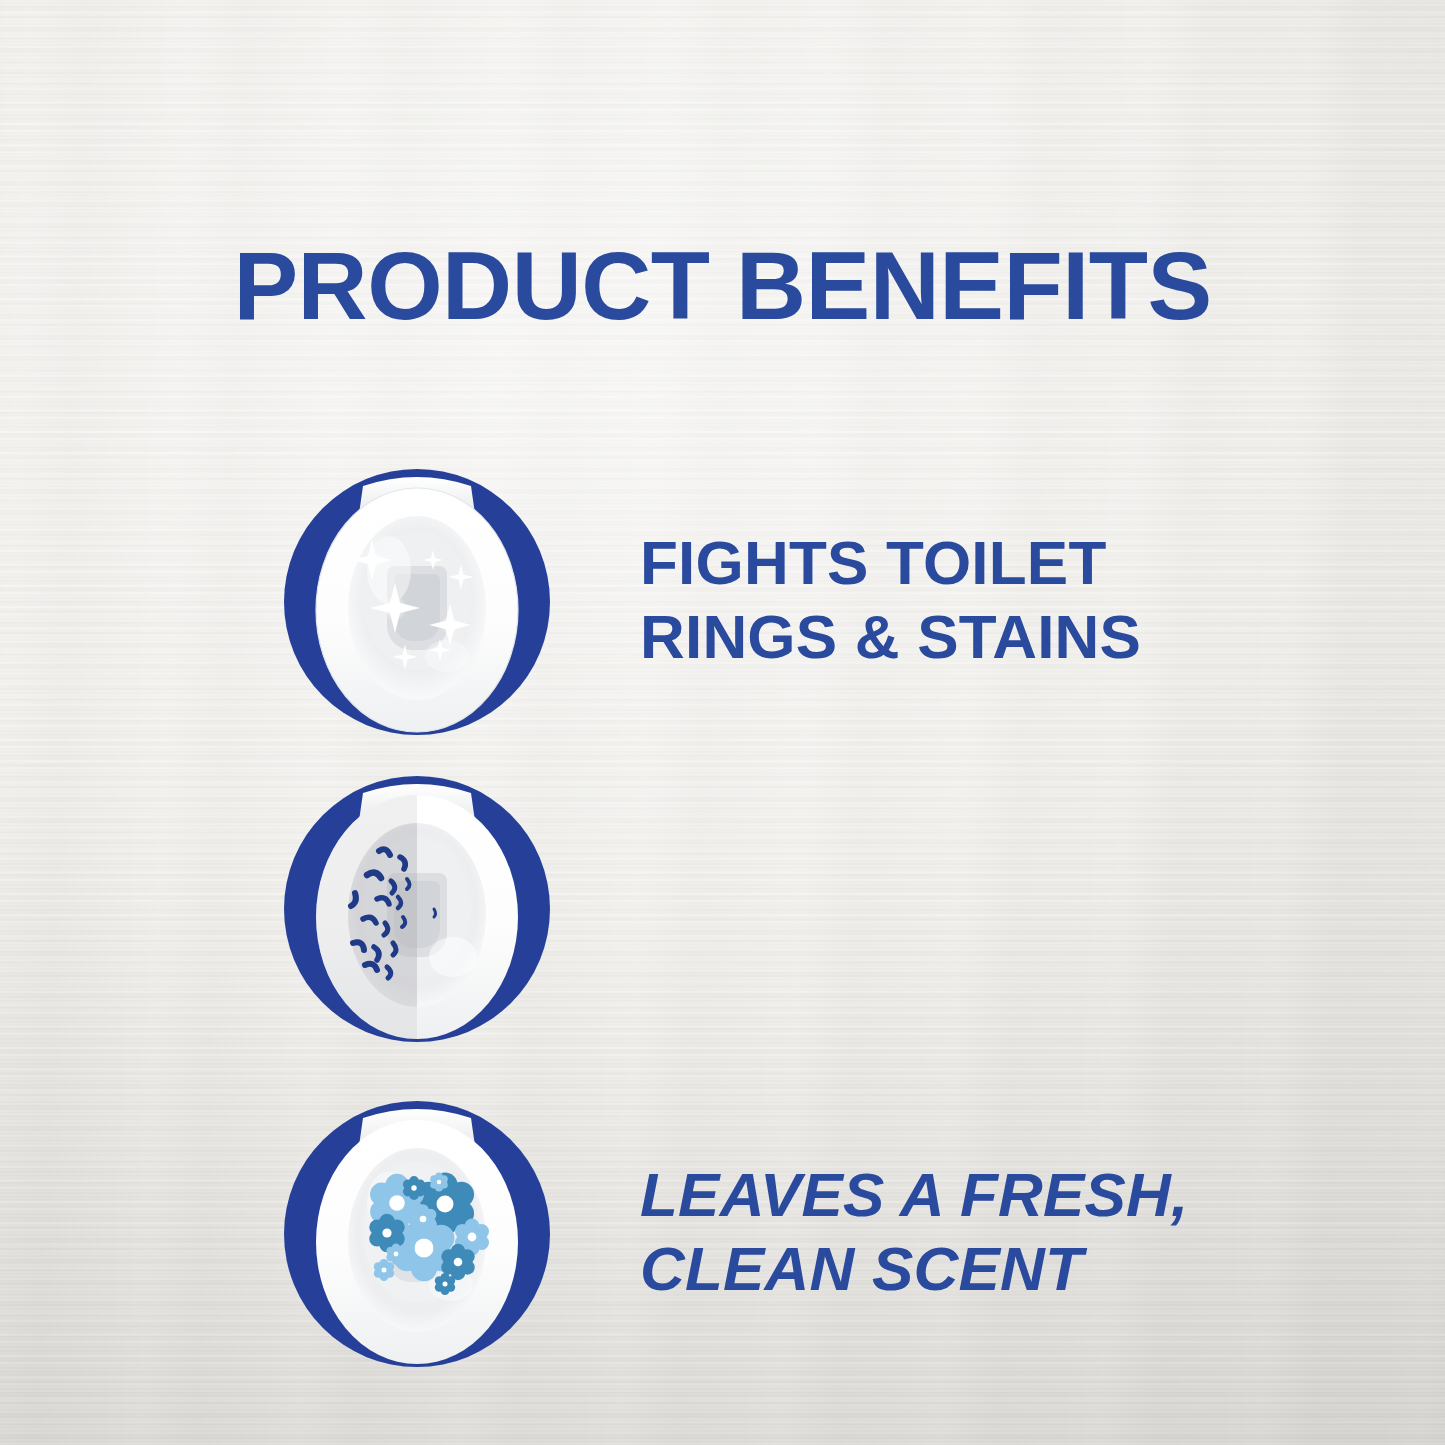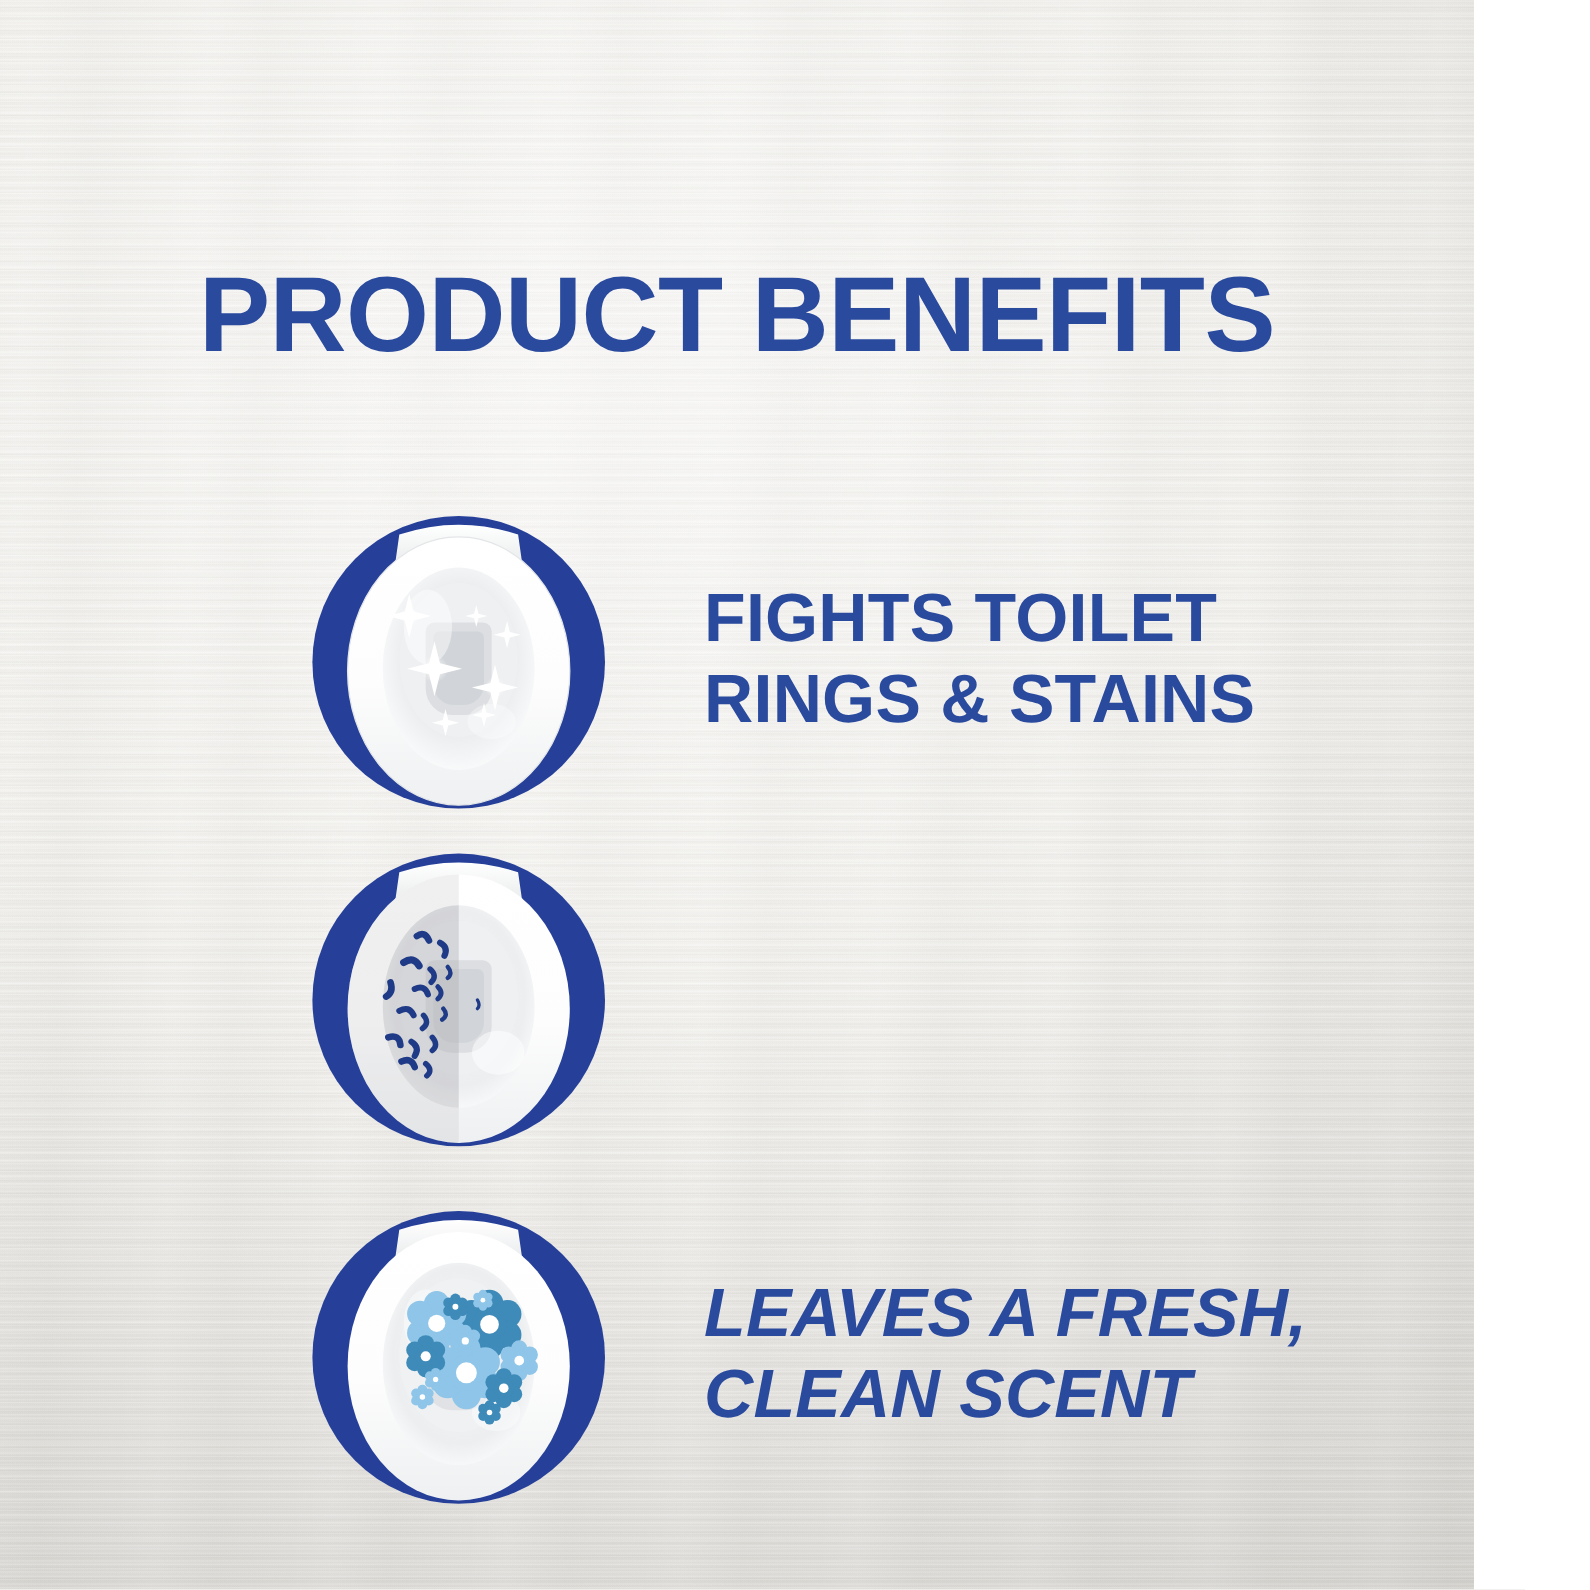--- a/index.html
+++ b/index.html
@@ -8,21 +8,21 @@
   }
   body {
     width: 1445px;
     height: 1445px;
     overflow: hidden;
     font-family: "Liberation Sans", sans-serif;
   }
 
   #page {
     position: relative;
-    width: 1340px;
+    width: 1445px;
     height: 1445px;
     overflow: hidden;
     background: #e8e6e2;
   }
 
   
   .bg-base {
     position: absolute;
     inset: 0;
     background:

